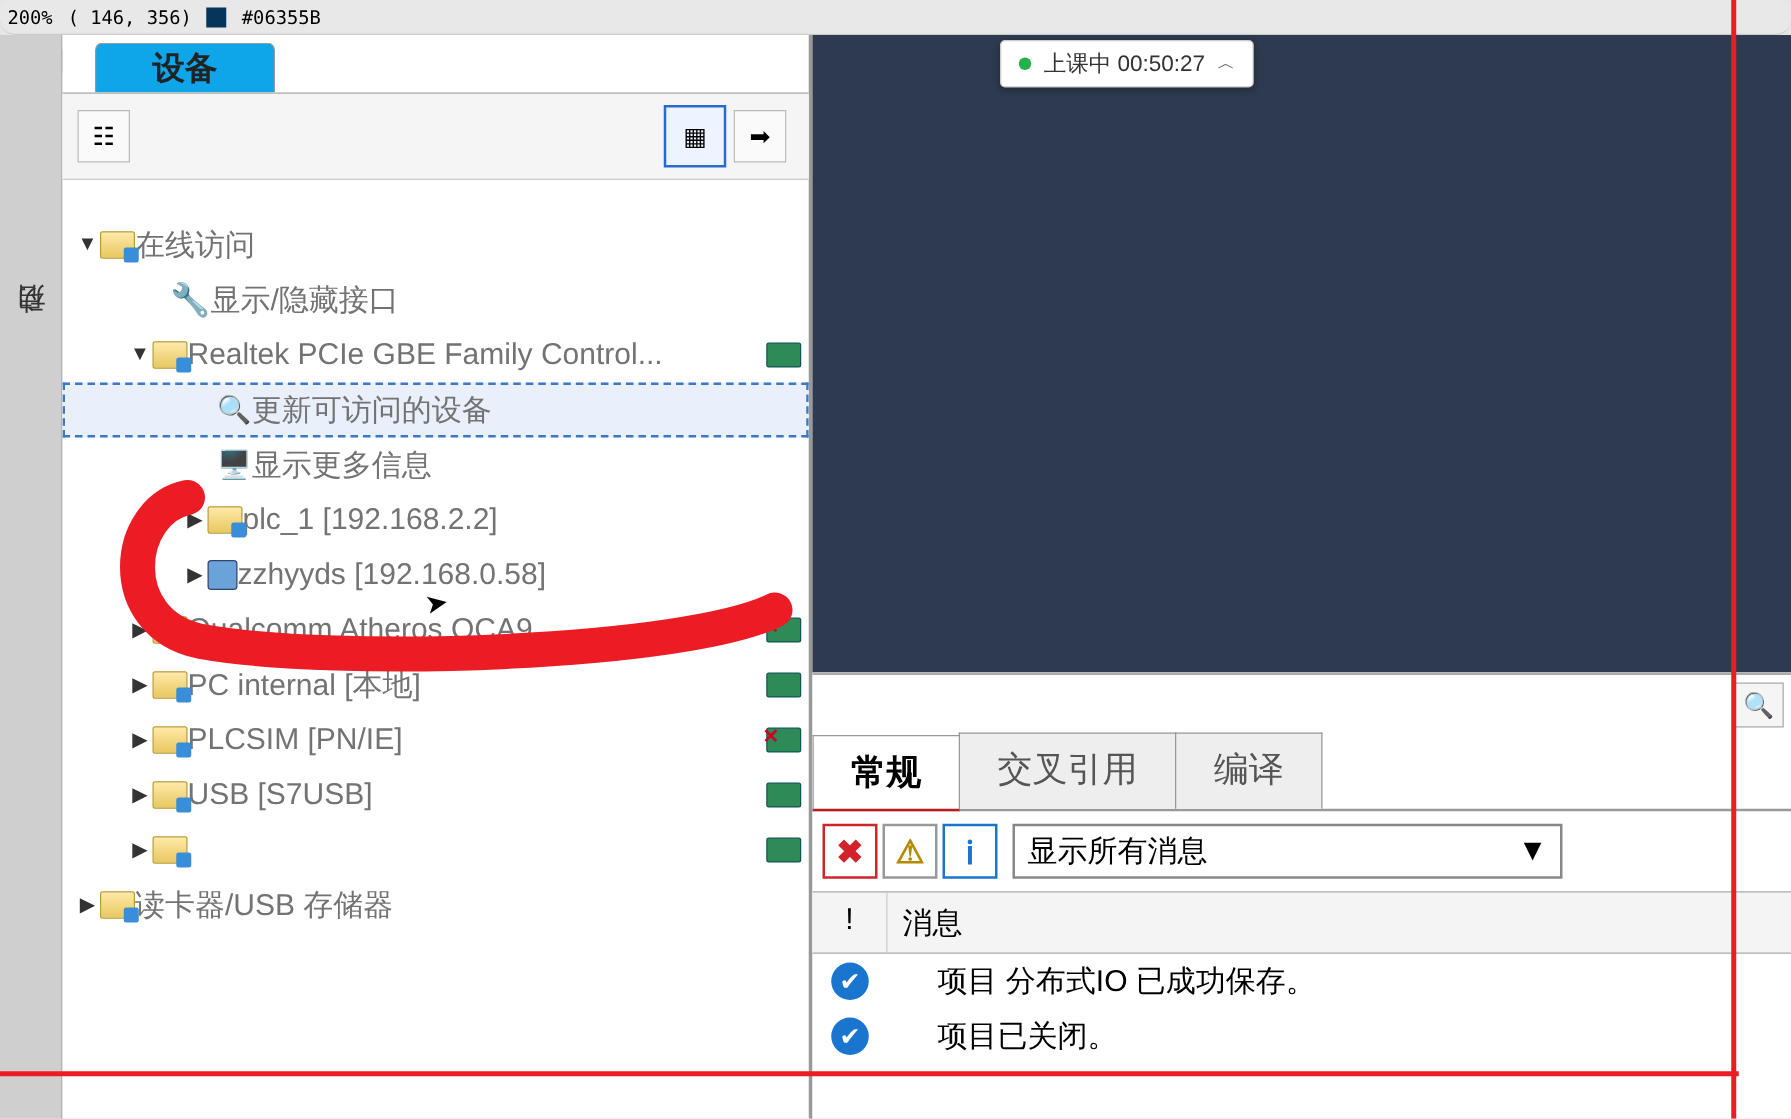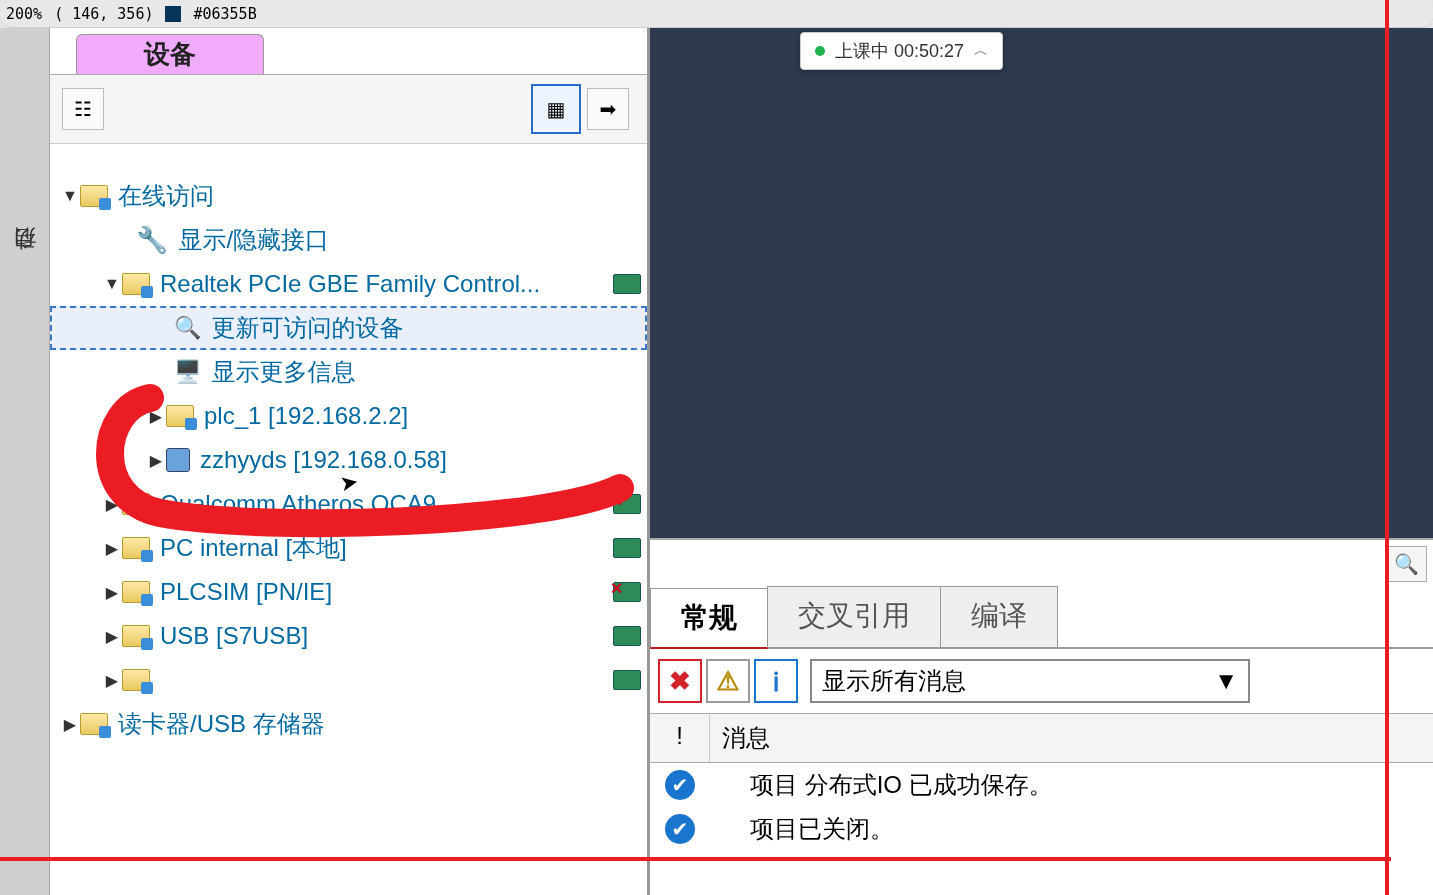--- a/index.html
+++ b/index.html
@@ -37,22 +37,22 @@
     writing-mode: vertical-rl; transform: rotate(180deg);
     font-size: 22px; color: #333; margin-top: 240px;
   }
   
   .left-panel {
     width: 600px; background: #fff; position: relative;
     display: flex; flex-direction: column;
     border-right: 3px solid #999;
   }
   .panel-tab {
-    margin: 6px 0 0 26px; width: 188px; height: 40px;
-    background: #f0abfc; border: 1px solid #999; border-bottom: none;
+    margin: 6px 0 0 26px; width: 144px; height: 40px;
+    background: #0ea5e9; border: 1px solid #999; border-bottom: none;
     border-radius: 6px 6px 0 0;
     display: flex; align-items: center; justify-content: center;
     font-size: 26px; font-weight: bold; color: #222;
   }
   .panel-toolbar {
     height: 70px; border-top: 1px solid #aaa; border-bottom: 1px solid #ccc;
     display: flex; align-items: center; padding: 0 12px;
     background: #f5f5f5;
   }
   .tb-btn {
@@ -90,21 +90,21 @@
     display:inline-block; width:24px; height:24px;
     background:#6aa2da; border:1px solid #346; border-radius:3px;
   }
   .net-badge {
     position:absolute; right:6px; top:50%; transform:translateY(-50%);
     width:28px; height:20px; background:#2e8b57; border:1px solid #155; border-radius:2px;
   }
   .net-badge.off::before {
     content:"✕"; position:absolute; left:-4px; top:-4px; color:#c02; font-weight:bold; font-size:16px;
   }
-  .label { margin-left: 10px; color:#0369a1; }
+  .label { color:#737373; }
   
   .right-side {
     flex: 1; display: flex; flex-direction: column; position:relative;
   }
   .canvas {
     flex: 0 0 510px; background: #2d3a4f; position:relative;
   }
   .status-pill {
     position:absolute; top:4px; left:150px;
     background:#fff; border:1px solid #ccc; border-radius:4px;

